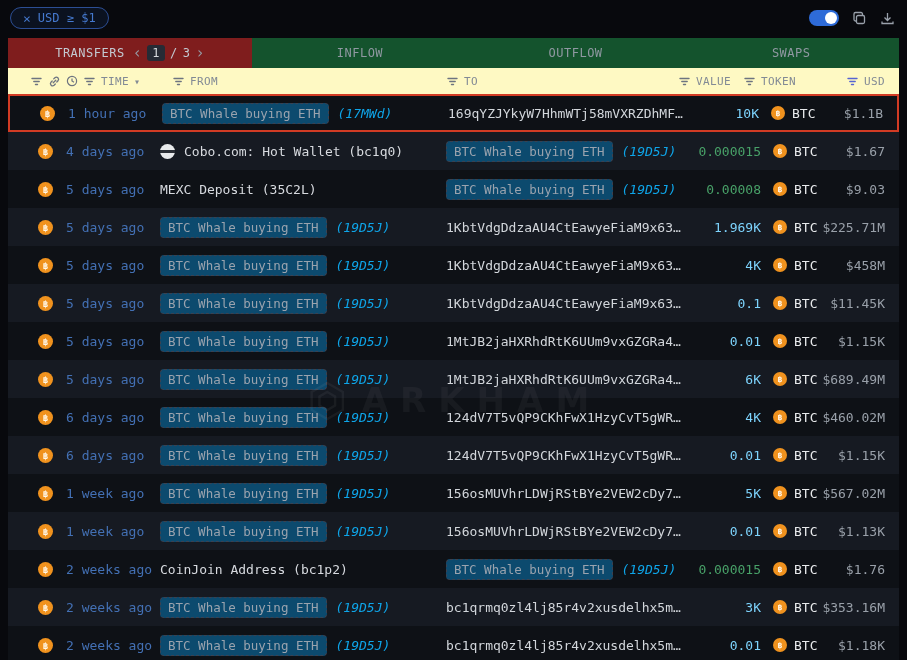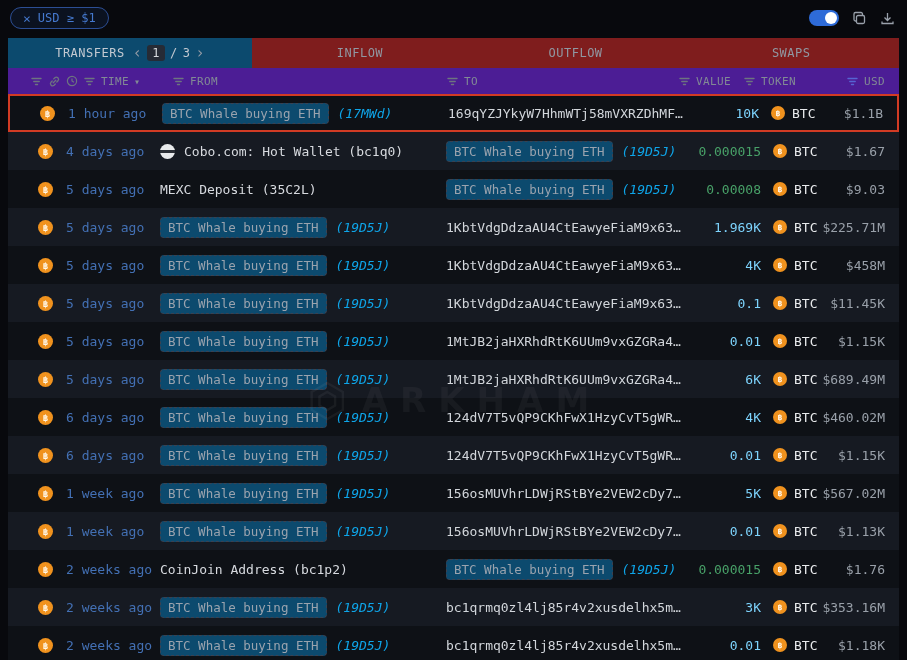--- a/index.html
+++ b/index.html
@@ -16,31 +16,31 @@
     border:1px solid #2c4e94; border-radius:12px; background:#0b1220;
     color:#4579cf; font-size:12px; cursor:pointer;
   }
   .chip .x { font-size:13px; line-height:1; color:#4579cf; }
   .topbar-right { display:flex; align-items:center; gap:13px; }
   .toggle { width:30px; height:16px; border-radius:8px; background:#2e6bd8; position:relative; cursor:pointer; }
   .toggle .knob { position:absolute; right:2px; top:2px; width:12px; height:12px; border-radius:50%; background:#fff; }
   .icon-btn { color:#9aa1ab; display:flex; align-items:center; cursor:pointer; }
   
   .tabstrip { margin:2px 8px 0 8px; display:flex; height:30px; }
-  .tab { display:flex; align-items:center; justify-content:center; gap:8px; background:#7f1d1d; color:#9098a2; font-size:12px; letter-spacing:.5px; cursor:pointer; }
-  .tab.active { background:#0c4a6e; color:#c3c9d1; }
+  .tab { display:flex; align-items:center; justify-content:center; gap:8px; background:#14532d; color:#9098a2; font-size:12px; letter-spacing:.5px; cursor:pointer; }
+  .tab.active { background:#7f1d1d; color:#c3c9d1; }
   .tab-transfers { flex:0 0 27.4%; }
   .tab-flex { flex:1; }
   .pager { display:flex; align-items:center; gap:5px; color:#8b919b; }
   .pager .chev { font-size:15px; line-height:1; cursor:pointer; color:#959ca6; }
   .pager .pnum { background:#262b35; color:#d6d9dd; border-radius:3px; padding:1px 5px; font-size:12px; }
   .pager .ptotal { color:#c3c9d1; font-size:12px; }
   
   .table { margin:0 8px; background:#0e1116; }
-  .thead { display:flex; align-items:center; height:26px; background:#4c1d95; color:#828a95; font-size:11px; letter-spacing:.4px; padding:0 14px 0 22px; }
+  .thead { display:flex; align-items:center; height:26px; background:#fef9c3; color:#828a95; font-size:11px; letter-spacing:.4px; padding:0 14px 0 22px; }
   .thead .hicon { display:inline-flex; margin-right:5px; cursor:pointer; }
   .thead svg { display:block; }
   .h-c1 { width:36px; display:flex; align-items:center; }
   .h-c2 { width:94px; display:flex; align-items:center; }
   .h-c3 { width:286px; display:flex; align-items:flex-start; padding-left:12px; }
   .h-c4 { flex:1; display:flex; align-items:center; }
   .h-c5 { width:76px; display:flex; align-items:center; justify-content:flex-end; }
   .h-c6 { width:58px; display:flex; align-items:center; padding-left:12px; }
   .h-c7 { width:66px; display:flex; align-items:center; justify-content:flex-end;margin-left:30px; }
   .caret { font-size:10px; margin-left:5px; color:#828a95; }

